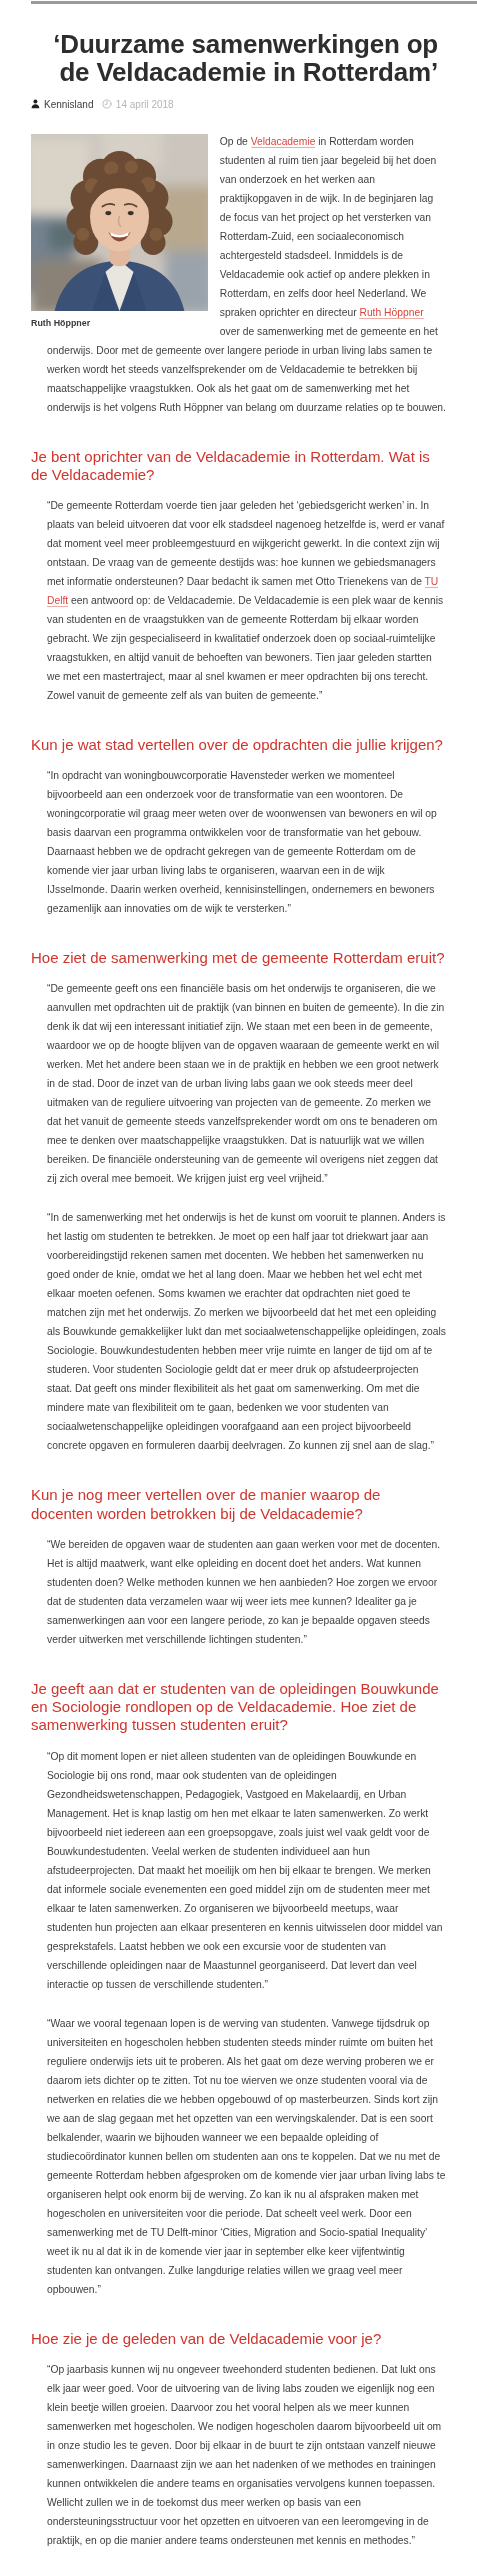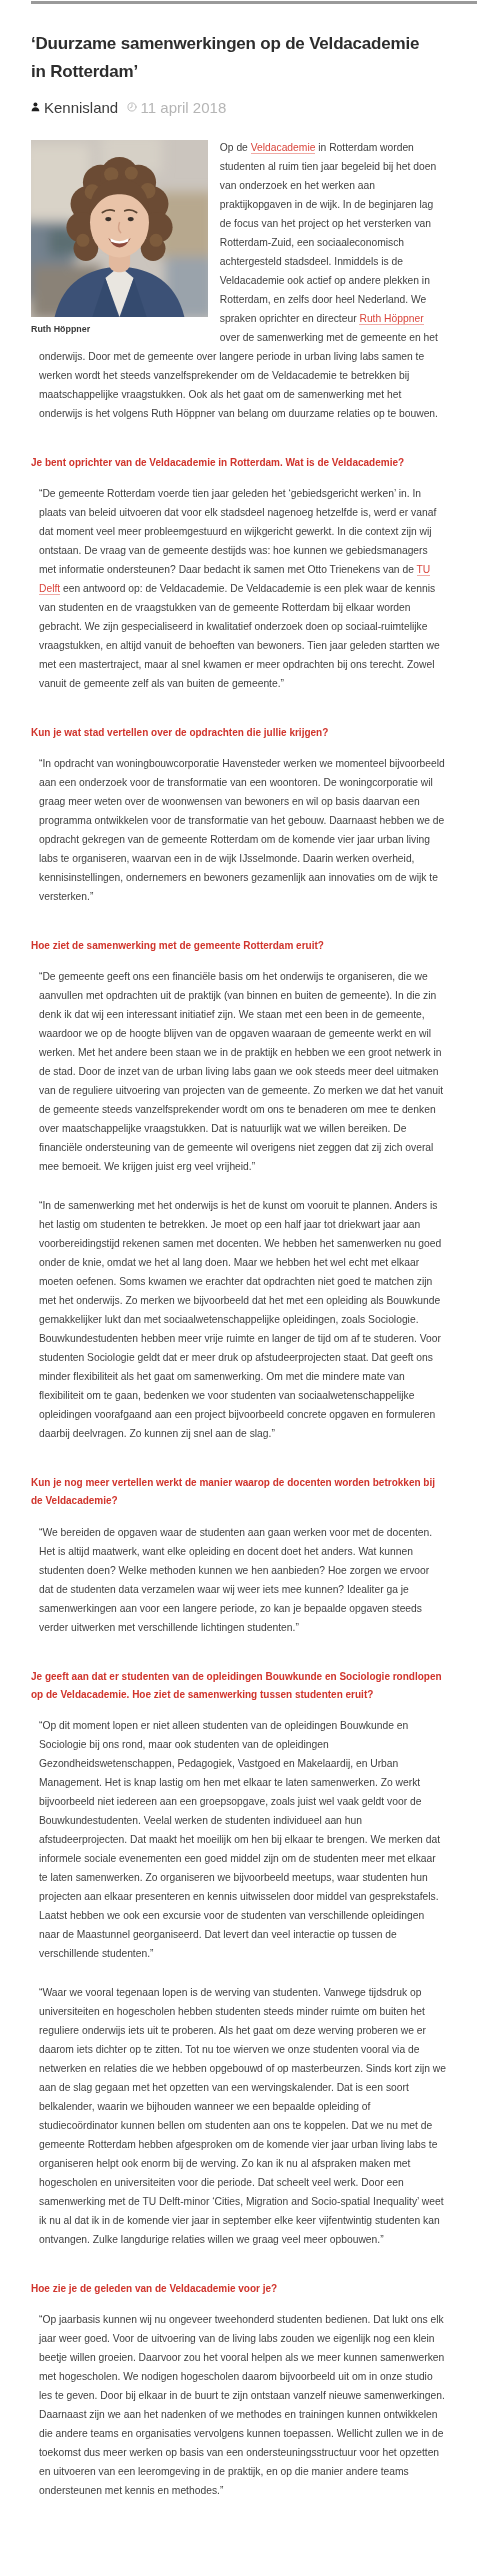--- a/index.html
+++ b/index.html
@@ -11,37 +11,37 @@
     --muted-gray:#b5b5b5;
     --divider-gray:#9a9a9a;
   }
   *{box-sizing:border-box;}
   html,body{margin:0;padding:0;background:#ffffff;}
   body{font-family:"Liberation Sans", sans-serif; color:var(--body-text);}
   .page{position:relative;width:477px;min-height:2576px;background:#fff;overflow:hidden;}
   .top-bar{position:absolute;left:31px;right:0;top:1.2px;height:3px;background:var(--divider-gray);}
   .content{padding:16.5px 31px 23.6px 31px;width:477px;}
   h1{
-    font-size:17px;line-height:28px;font-weight:700;color:var(--title-text);
-    letter-spacing:-0.2px;margin:13px 0 13px 0;max-width:407px;
+    font-size:26px;line-height:28px;font-weight:700;color:var(--title-text);
+    letter-spacing:-0.2px;margin:13px 0 13px 0;max-width:407px;text-align:right;
   }
-  .byline{display:flex;align-items:center;gap:8.3px;font-size:15px;margin:0 0 22.4px 0;}
+  .byline{display:flex;align-items:center;gap:8.3px;font-size:10px;margin:0 0 22.4px 0;}
   .byline-item{display:inline-flex;align-items:center;gap:4.1px;}
   .byline-item.author{color:#3c3c3c;}
   .byline-item.date{color:var(--muted-gray);}
   .icon{display:inline-flex;align-items:center;}
   figure.photo{float:left;width:177px;margin:2.4px 11.8px 5.9px 0;padding:0;}
   .photo-img{width:177px;height:177px;overflow:hidden;background:#cbc5be;}
   figcaption{font-weight:700;font-size:8.9px;color:#3a3a3a;margin-top:7px;}
   .body-text, .answer{
     font-size:10.3px;line-height:19px;color:var(--body-text);
-    margin:0 0 20px 8px;max-width:416px;
+    margin:0 0 20px 16px;max-width:416px;
   }
   .question{
-    color:var(--accent-red);font-size:10px;line-height:18.3px;font-weight:700;
+    color:var(--accent-red);font-size:15px;line-height:18.3px;font-weight:400;
     margin:31px 0 11.8px 0;max-width:416px;
   }
   .qa-block{clear:none;}
   #qa-container{clear:both;}
   .inline-link{
     color:var(--link-red);text-decoration:none;
     border-bottom:1.2px solid var(--link-underline);
     cursor:pointer;
   }
 </style>
@@ -64,21 +64,21 @@
         </span>
         <span>Kennisland</span>
       </span>
       <span class="byline-item date">
         <span class="icon">
           <svg width="10" height="10" viewBox="0 0 18 18" fill="none" stroke="#b5b5b5" stroke-width="1.6" stroke-linecap="round" aria-hidden="true">
             <circle cx="9" cy="9" r="7.3"></circle>
             <path d="M9 4.6 L9 9 L5.6 10.7"></path>
           </svg>
         </span>
-        <span>11 april 2018</span>
+        <span>14 april 2018</span>
       </span>
     </div>
 
     <figure class="photo">
       <div class="photo-img">
         <svg width="177" height="177" viewBox="0 0 300 300" aria-hidden="true">
           <defs>
             <filter id="bgblur" x="-30%" y="-30%" width="160%" height="160%">
               <feGaussianBlur stdDeviation="10"></feGaussianBlur>
             </filter>
@@ -149,21 +149,21 @@
   <section class="qa-block">
     <h2 class="question">Hoe ziet de samenwerking met de gemeente Rotterdam eruit?</h2>
     <p class="body-text answer"><span>“De gemeente geeft ons een financiële basis om het onderwijs te organiseren, die we aanvullen met opdrachten uit de praktijk (van binnen en buiten de gemeente). In die zin denk ik dat wij een interessant initiatief zijn. We staan met een been in de gemeente, waardoor we op de hoogte blijven van de opgaven waaraan de gemeente werkt en wil werken. Met het andere been staan we in de praktijk en hebben we een groot netwerk in de stad. Door de inzet van de urban living labs gaan we ook steeds meer deel uitmaken van de reguliere uitvoering van projecten van de gemeente. Zo merken we dat het vanuit de gemeente steeds vanzelfsprekender wordt om ons te benaderen om mee te denken over maatschappelijke vraagstukken. Dat is natuurlijk wat we willen bereiken. De financiële ondersteuning van de gemeente wil overigens niet zeggen dat zij zich overal mee bemoeit. We krijgen juist erg veel vrijheid.”</span></p>
   </section>
 
   <section class="qa-block">
     <p class="body-text answer"><span>“In de samenwerking met het onderwijs is het de kunst om vooruit te plannen. Anders is het lastig om studenten te betrekken. Je moet op een half jaar tot driekwart jaar aan voorbereidingstijd rekenen samen met docenten. We hebben het samenwerken nu goed onder de knie, omdat we het al lang doen. Maar we hebben het wel echt met elkaar moeten oefenen. Soms kwamen we erachter dat opdrachten niet goed te matchen zijn met het onderwijs. Zo merken we bijvoorbeeld dat het met een opleiding als Bouwkunde gemakkelijker lukt dan met sociaalwetenschappelijke opleidingen, zoals Sociologie. Bouwkundestudenten hebben meer vrije ruimte en langer de tijd om af te studeren. Voor studenten Sociologie geldt dat er meer druk op afstudeerprojecten staat. Dat geeft ons minder flexibiliteit als het gaat om samenwerking. Om met die mindere mate van flexibiliteit om te gaan, bedenken we voor studenten van sociaalwetenschappelijke opleidingen voorafgaand aan een project bijvoorbeeld concrete opgaven en formuleren daarbij deelvragen. Zo kunnen zij snel aan de slag.”</span></p>
   </section>
 
   <section class="qa-block">
-    <h2 class="question">Kun je nog meer vertellen werkt de manier waarop de docenten worden betrokken bij de Veldacademie?</h2>
+    <h2 class="question">Kun je nog meer vertellen over de manier waarop de docenten worden betrokken bij de Veldacademie?</h2>
     <p class="body-text answer"><span>“We bereiden de opgaven waar de studenten aan gaan werken voor met de docenten. Het is altijd maatwerk, want elke opleiding en docent doet het anders. Wat kunnen studenten doen? Welke methoden kunnen we hen aanbieden? Hoe zorgen we ervoor dat de studenten data verzamelen waar wij weer iets mee kunnen? Idealiter ga je samenwerkingen aan voor een langere periode, zo kan je bepaalde opgaven steeds verder uitwerken met verschillende lichtingen studenten.”</span></p>
   </section>
 
   <section class="qa-block">
     <h2 class="question">Je geeft aan dat er studenten van de opleidingen Bouwkunde en Sociologie rondlopen op de Veldacademie. Hoe ziet de samenwerking tussen studenten eruit?</h2>
     <p class="body-text answer"><span>“Op dit moment lopen er niet alleen studenten van de opleidingen Bouwkunde en Sociologie bij ons rond, maar ook studenten van de opleidingen Gezondheidswetenschappen, Pedagogiek, Vastgoed en Makelaardij, en Urban Management. Het is knap lastig om hen met elkaar te laten samenwerken. Zo werkt bijvoorbeeld niet iedereen aan een groepsopgave, zoals juist wel vaak geldt voor de Bouwkundestudenten. Veelal werken de studenten individueel aan hun afstudeerprojecten. Dat maakt het moeilijk om hen bij elkaar te brengen. We merken dat informele sociale evenementen een goed middel zijn om de studenten meer met elkaar te laten samenwerken. Zo organiseren we bijvoorbeeld meetups, waar studenten hun projecten aan elkaar presenteren en kennis uitwisselen door middel van gesprekstafels. Laatst hebben we ook een excursie voor de studenten van verschillende opleidingen naar de Maastunnel georganiseerd. Dat levert dan veel interactie op tussen de verschillende studenten.”</span></p>
   </section>
 
   <section class="qa-block">
     <p class="body-text answer"><span>“Waar we vooral tegenaan lopen is de werving van studenten. Vanwege tijdsdruk op universiteiten en hogescholen hebben studenten steeds minder ruimte om buiten het reguliere onderwijs iets uit te proberen. Als het gaat om deze werving proberen we er daarom iets dichter op te zitten. Tot nu toe wierven we onze studenten vooral via de netwerken en relaties die we hebben opgebouwd of op masterbeurzen. Sinds kort zijn we aan de slag gegaan met het opzetten van een wervingskalender. Dat is een soort belkalender, waarin we bijhouden wanneer we een bepaalde opleiding of studiecoördinator kunnen bellen om studenten aan ons te koppelen. Dat we nu met de gemeente Rotterdam hebben afgesproken om de komende vier jaar urban living labs te organiseren helpt ook enorm bij de werving. Zo kan ik nu al afspraken maken met hogescholen en universiteiten voor die periode. Dat scheelt veel werk. Door een samenwerking met de TU Delft-minor ‘Cities, Migration and Socio-spatial Inequality’ weet ik nu al dat ik in de komende vier jaar in september elke keer vijfentwintig studenten kan ontvangen. Zulke langdurige relaties willen we graag veel meer opbouwen.”</span></p>

